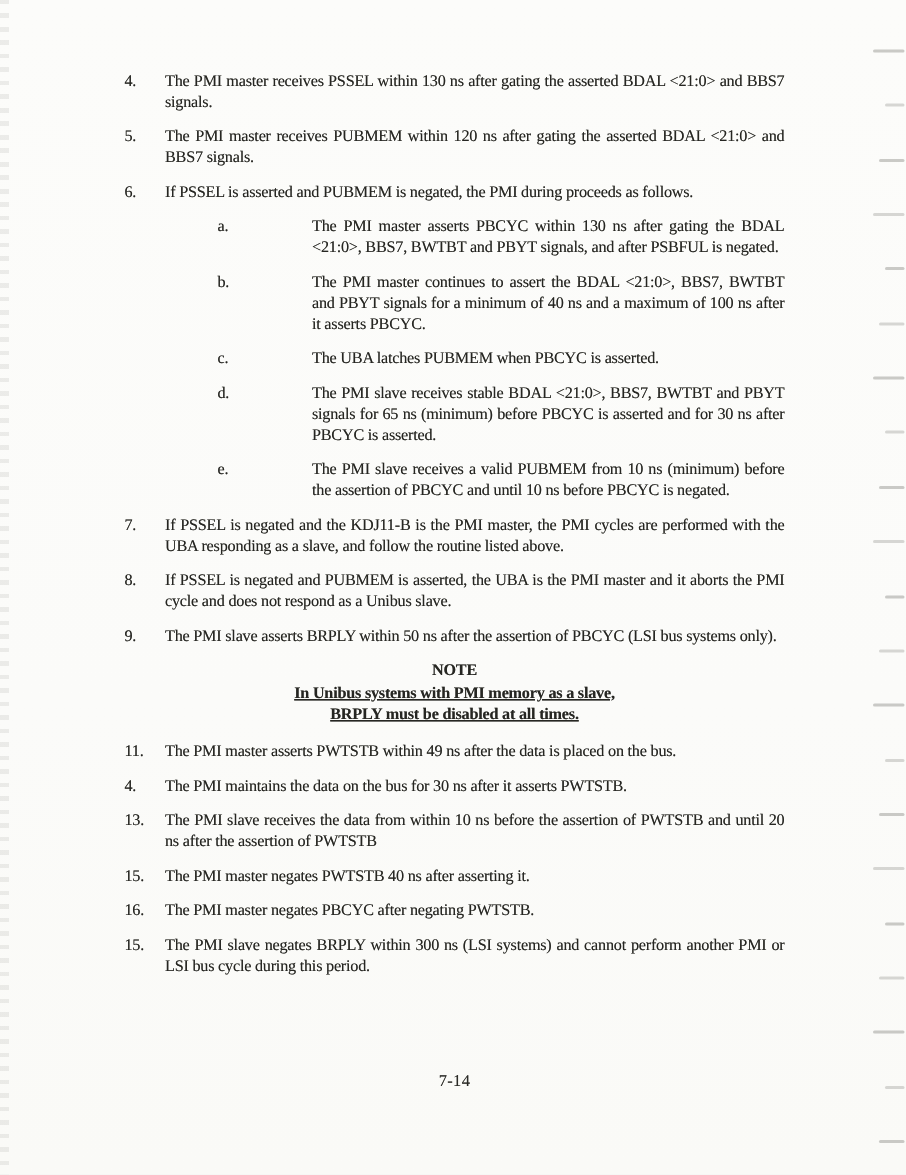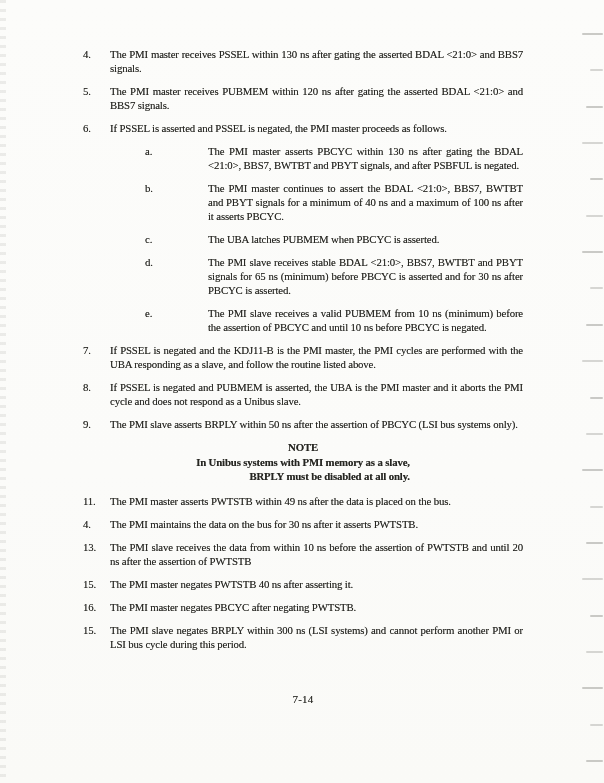--- a/index.html
+++ b/index.html
@@ -40,24 +40,24 @@
   .sub-item { display: flex; margin-left: 35px; margin-bottom: 9px; }
   .sub-item:last-child { margin-bottom: 0; }
   .sub-item .letter { flex: 0 0 25px; }
   .sub-item .stext { flex: 1 1 auto; text-align: justify; margin-left: 38px; }
   .note-block {
     text-align: center;
     font-weight: bold;
     margin: 4px 0 10px 0;
     line-height: 14.5px;
   }
-  .note-body { display: inline-block; text-align: right; }
+  .note-body { display: inline-block; text-align: center; text-decoration: underline; }
   .page-number {
     position: absolute;
-    top: 693px;
+    top: 715px;
     left: 83px;
     width: 440px;
     text-align: center;
     font-size: 11px;
     letter-spacing: 0.2px;
     color: #2a2a26;
     text-shadow: 0 0 0.4px rgba(40,40,35,0.55);
   }
   .edge-marks { position: absolute; top: 0; right: 0; width: 30px; height: 783px; }
   .edge-mark {
@@ -85,21 +85,21 @@
         </div>
         <div class="item">
           <span class="num">5.</span>
           <div class="itext">
             <div>The PMI master receives PUBMEM within 120 ns after gating the asserted BDAL &lt;21:0&gt; and BBS7 signals.</div>
           </div>
         </div>
         <div class="item">
           <span class="num">6.</span>
           <div class="itext">
-            <div>If PSSEL is asserted and PSSEL is negated, the PMI master proceeds as follows.</div>
+            <div>If PSSEL is asserted and PUBMEM is negated, the PMI during proceeds as follows.</div>
             <div class="sub-items">
               <div class="sub-item">
                 <span class="letter">a.</span>
                 <div class="stext">The PMI master asserts PBCYC within 130 ns after gating the BDAL &lt;21:0&gt;, BBS7, BWTBT and PBYT signals, and after PSBFUL is negated.</div>
               </div>
               <div class="sub-item">
                 <span class="letter">b.</span>
                 <div class="stext">The PMI master continues to assert the BDAL &lt;21:0&gt;, BBS7, BWTBT and PBYT signals for a minimum of 40 ns and a maximum of 100 ns after it asserts PBCYC.</div>
               </div>
               <div class="sub-item">
@@ -134,21 +134,21 @@
           <div class="itext">
             <div>The PMI slave asserts BRPLY within 50 ns after the assertion of PBCYC (LSI bus systems only).</div>
           </div>
         </div>
       </div>
 
     <div class="note-block">
       <div>NOTE</div>
       <div class="note-body">
         <div>In Unibus systems with PMI memory as a slave,</div>
-        <div>BRPLY must be disabled at all only.</div>
+        <div>BRPLY must be disabled at all times.</div>
       </div>
     </div>
 
     <div id="items-after">
         <div class="item">
           <span class="num">11.</span>
           <div class="itext">
             <div>The PMI master asserts PWTSTB within 49 ns after the data is placed on the bus.</div>
           </div>
         </div>

